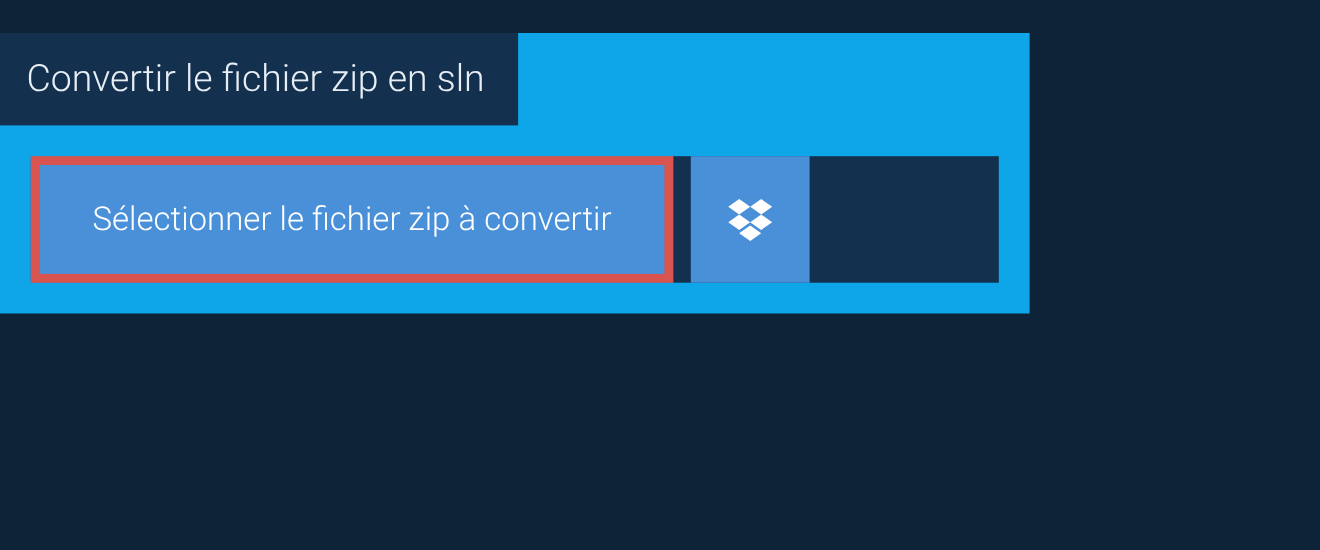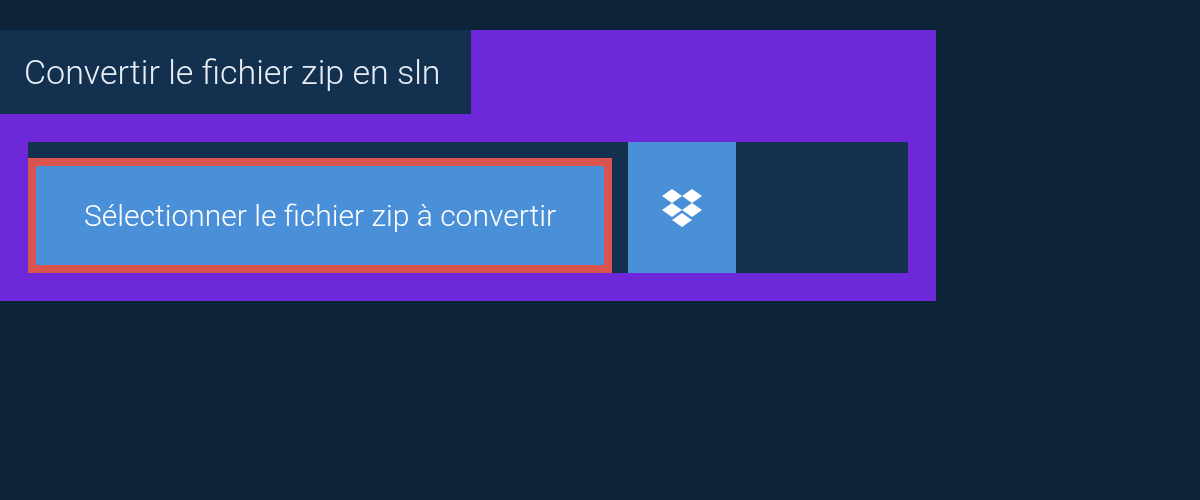--- a/index.html
+++ b/index.html
@@ -8,21 +8,21 @@
       box-sizing: border-box;
     }
     body {
       width: 1200px;
       height: 500px;
       background: #0d2438;
       font-family: -apple-system, BlinkMacSystemFont, "Segoe UI", Roboto, Helvetica, Arial, sans-serif;
       overflow: hidden;
     }
     .panel {
-      background: #6d28d9;
+      background: #0ea5e9;
       width: 936px;
       margin-top: 30px;
     }
     .header-tab {
       display: inline-block;
       background: #13314f;
       padding: 22px 30px 22px 24px;
       color: #e8eef5;
       font-size: 34px;
       font-weight: 300;
@@ -41,21 +41,20 @@
       border: 8px solid #d9534f;
       color: #ffffff;
       font-size: 30px;
       font-weight: 300;
       padding: 32px 48px;
       cursor: pointer;
       display: flex;
       align-items: center;
       justify-content: center;
       text-align: center;
-      margin-top: 16px;
     }
     .dropbox-button {
       flex: 0 0 auto;
       width: 108px;
       background: #4a90d9;
       display: flex;
       align-items: center;
       justify-content: center;
       cursor: pointer;
     }

